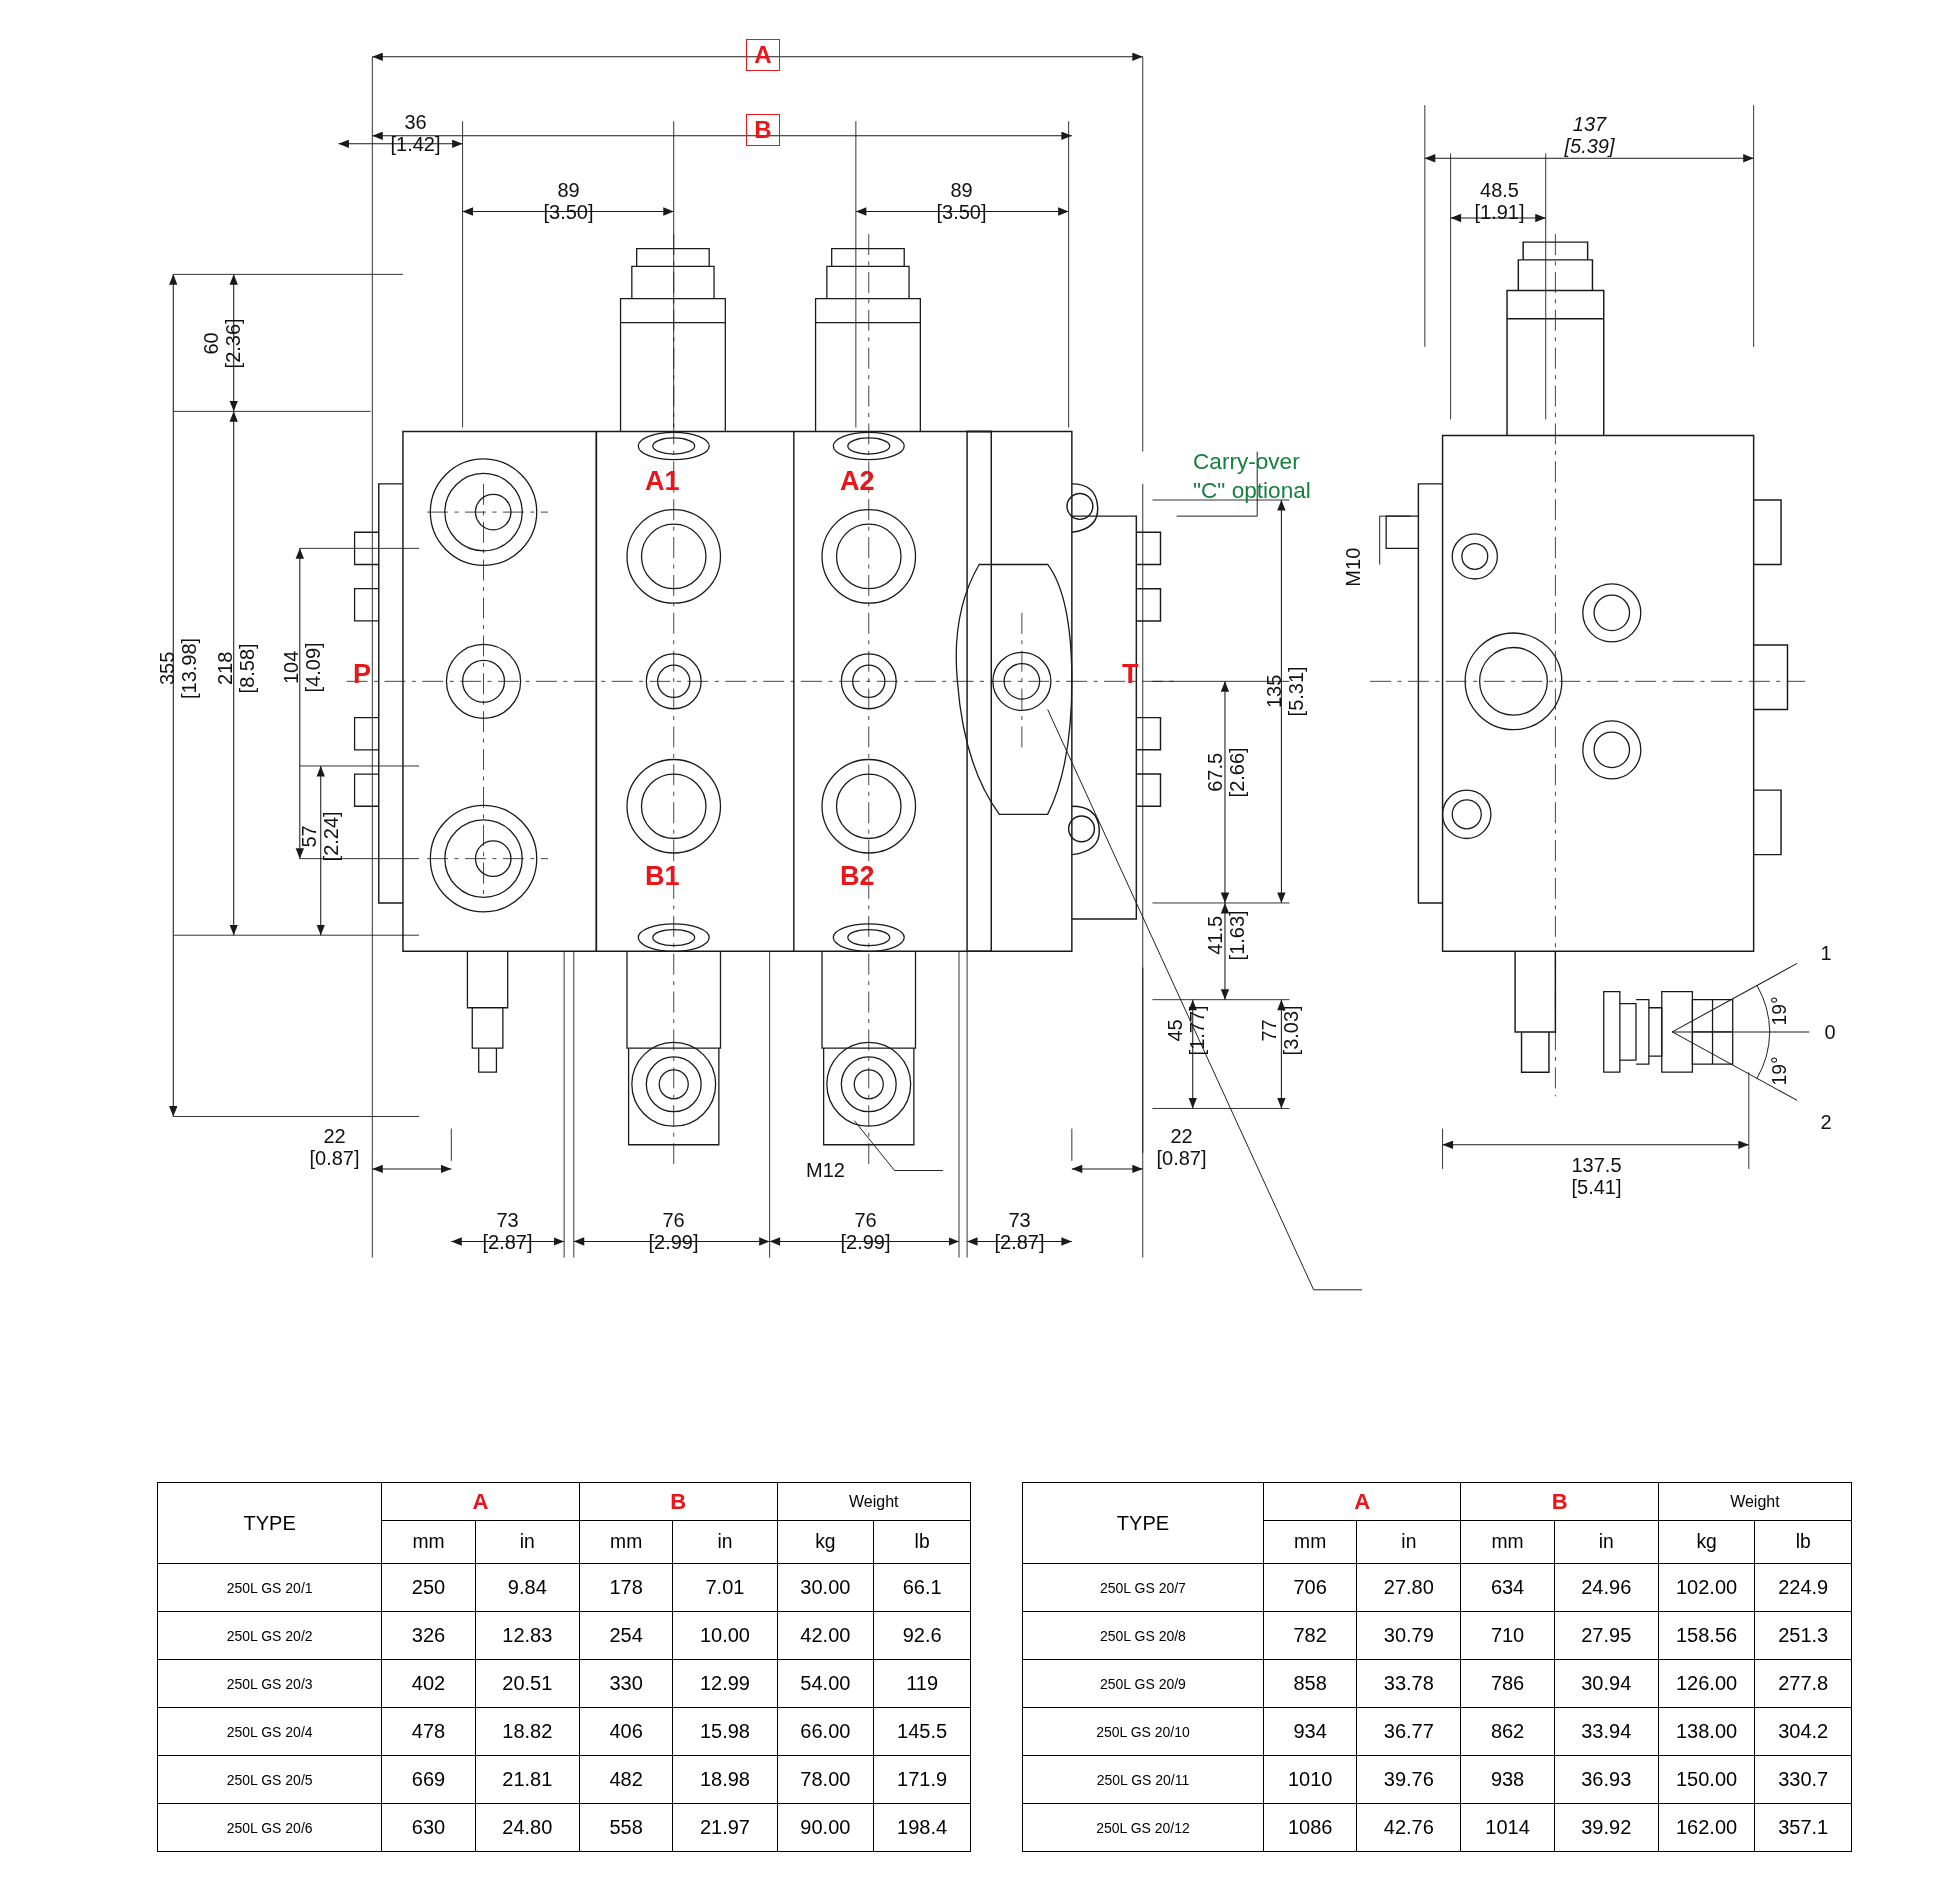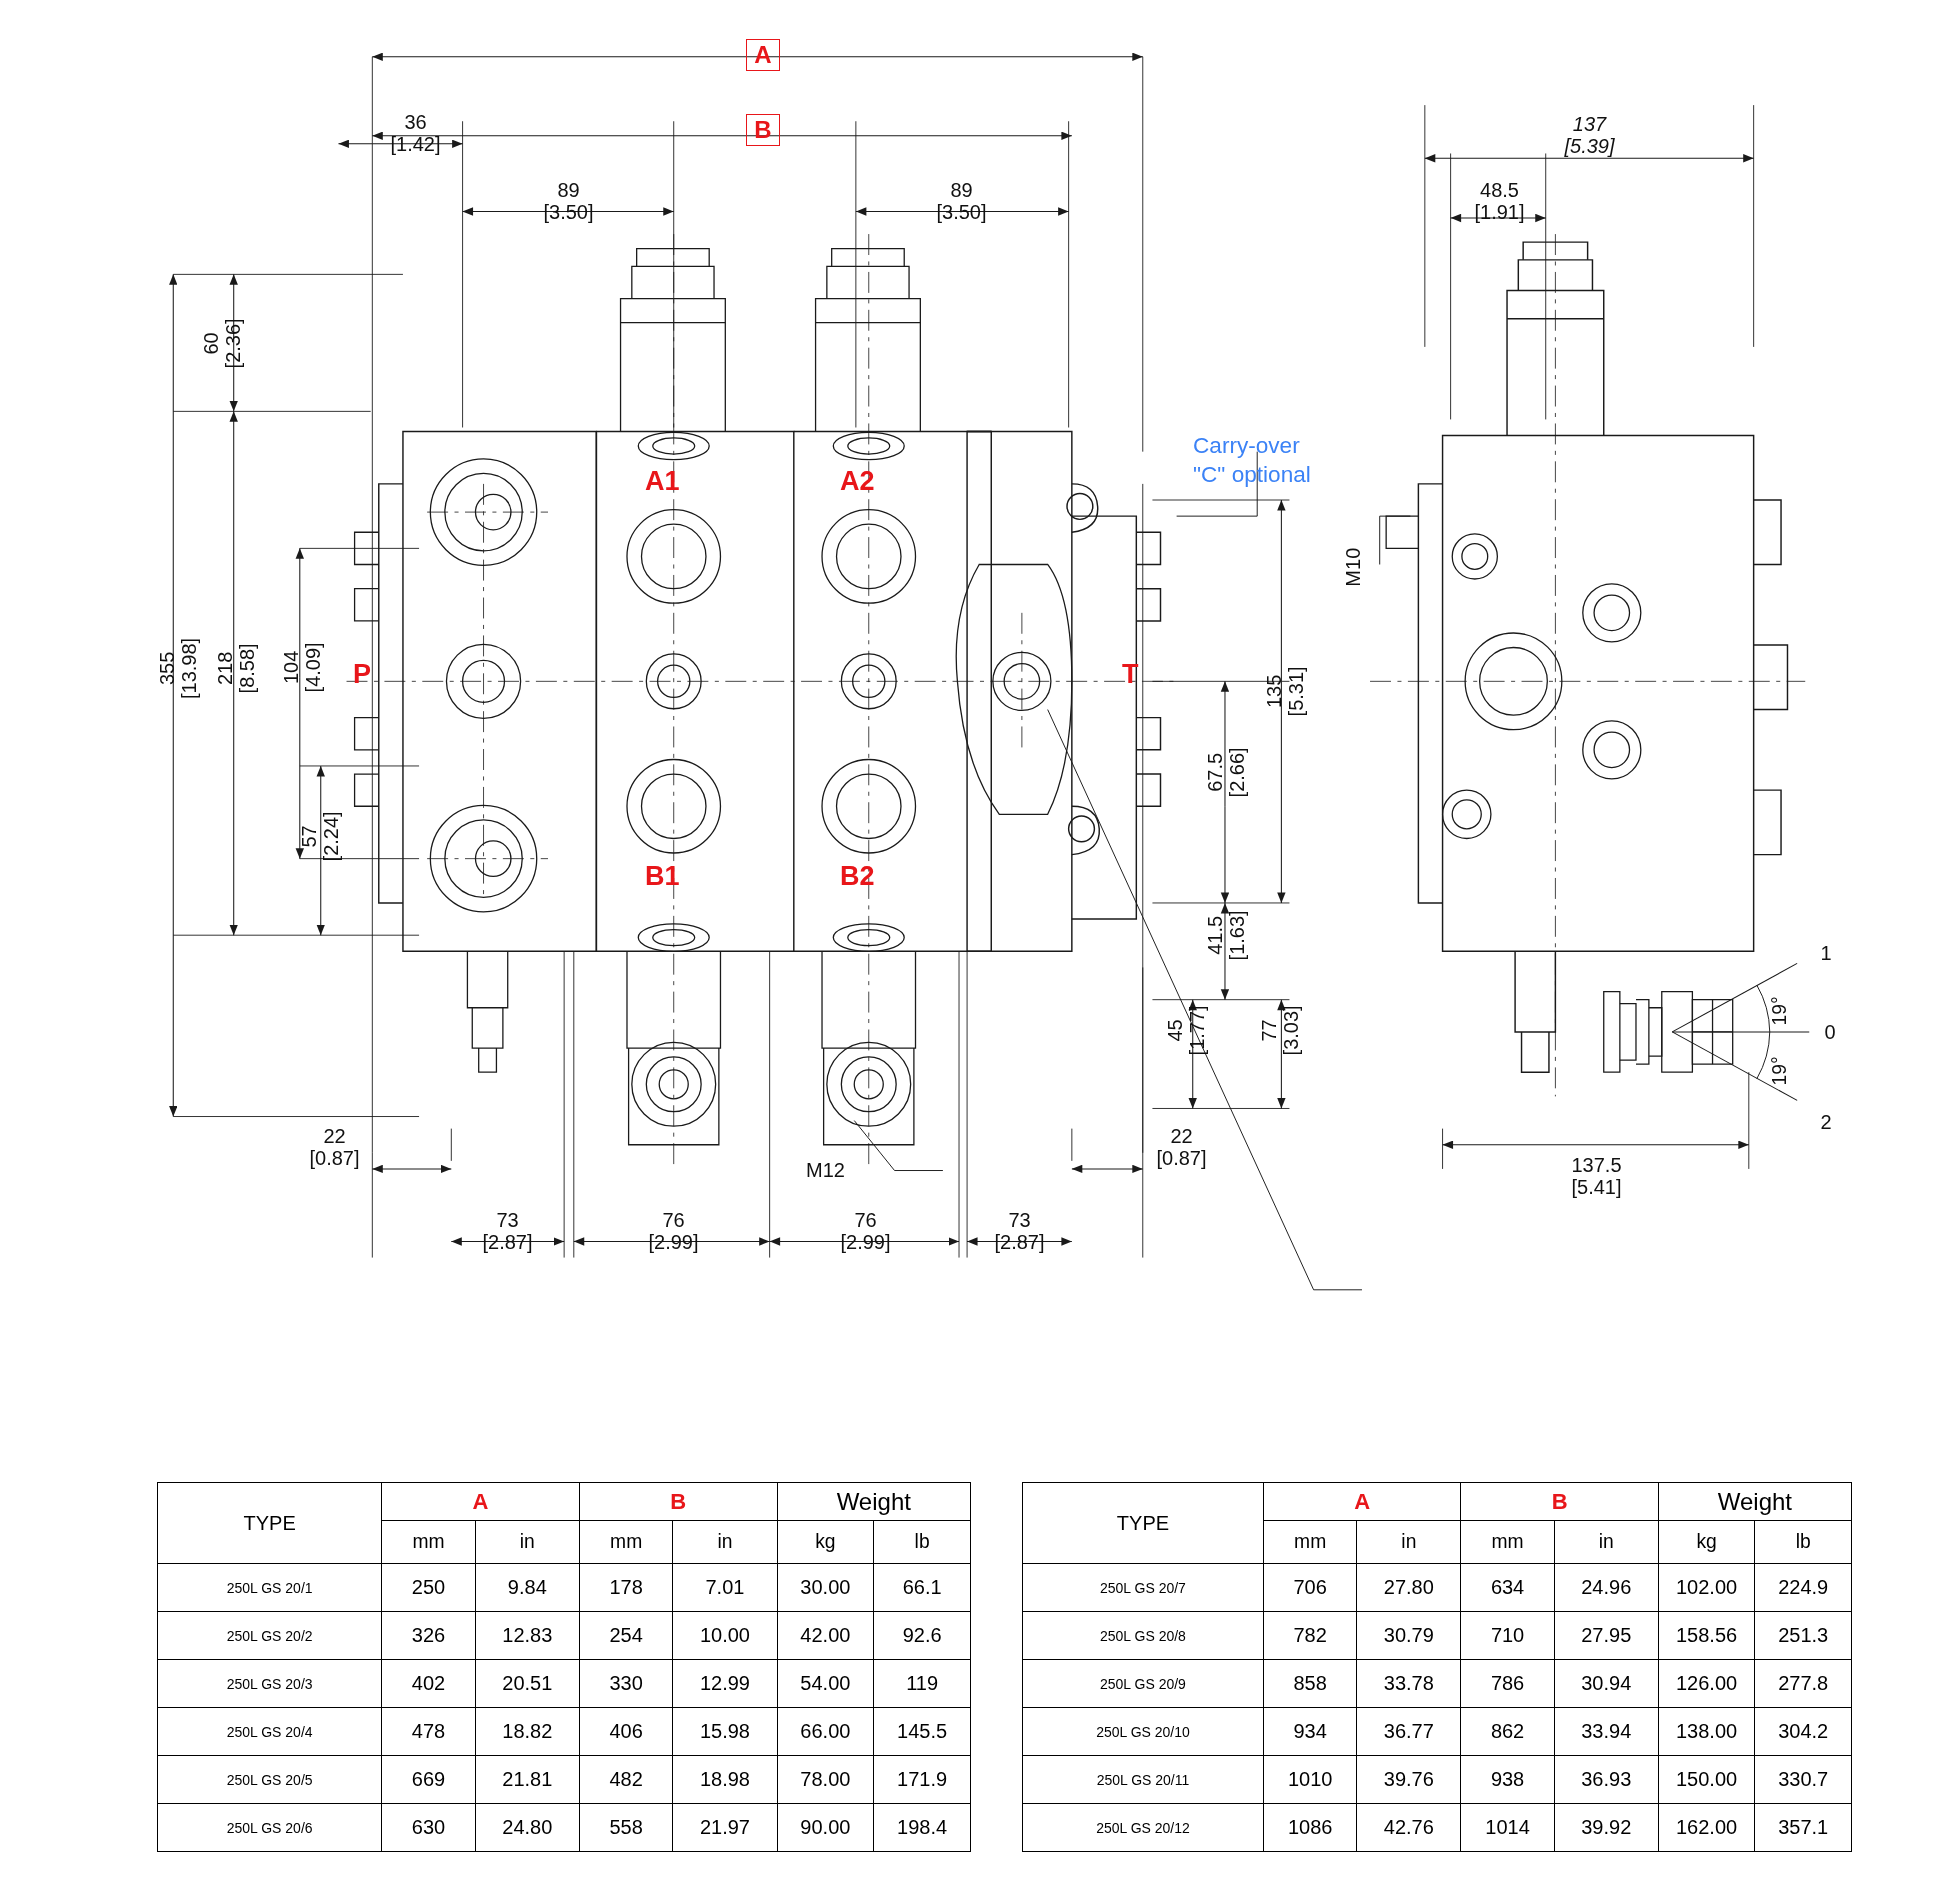--- a/index.html
+++ b/index.html
@@ -2,29 +2,29 @@
 <html style="font-size:13px"><head>
 <meta charset="utf-8">
 <style>
   html,body{margin:0;padding:0;background:#ffffff;}
   body{width:1939px;height:1897px;position:relative;font-family:"Liberation Sans",sans-serif;color:#000;}
   .sheet{position:absolute;left:0;top:0;width:1939px;height:1897px;}
   svg.draw{position:absolute;left:0;top:0;width:1939px;height:1897px;}
   .lbl{position:absolute;font-family:"Liberation Sans",sans-serif;white-space:pre;}
   .dim{font-size:20px;color:#111;text-align:center;line-height:1.12;}
   .bigred{color:#e8161a;font-weight:bold;font-size:27px;}
-  .note{font-size:22.6px;color:#3b82f6;line-height:1.3;}
+  .note{font-size:22.6px;color:#15803d;line-height:1.3;margin-top:16px;}
   .rot90{transform:rotate(-90deg);transform-origin:50% 50%;}
   
   .tbl{position:absolute;border-collapse:collapse;font-size:20px;}
   .tbl td,.tbl th{border:1.3px solid #000;text-align:center;padding:0;font-weight:normal;}
   .tbl .type-h{font-size:20px;}
   .tbl .typecell{font-weight:normal;font-size:14px;text-align:center;}
   .tbl .redh{color:#e8161a;font-weight:bold;font-size:22px;}
-  .tbl .wh{font-size:24px;}
+  .tbl .wh{font-size:16px;}
   .u{font-size:19.3px;}
   .boxred{border:1.6px solid #e8161a;color:#e8161a;font-weight:bold;font-size:24px;padding:0.8px 7.3px;}
 </style>
 </head>
 <body>
 
 <div class="sheet">
 
 <svg class="draw" viewBox="0 0 2406 2353">
   <defs>

